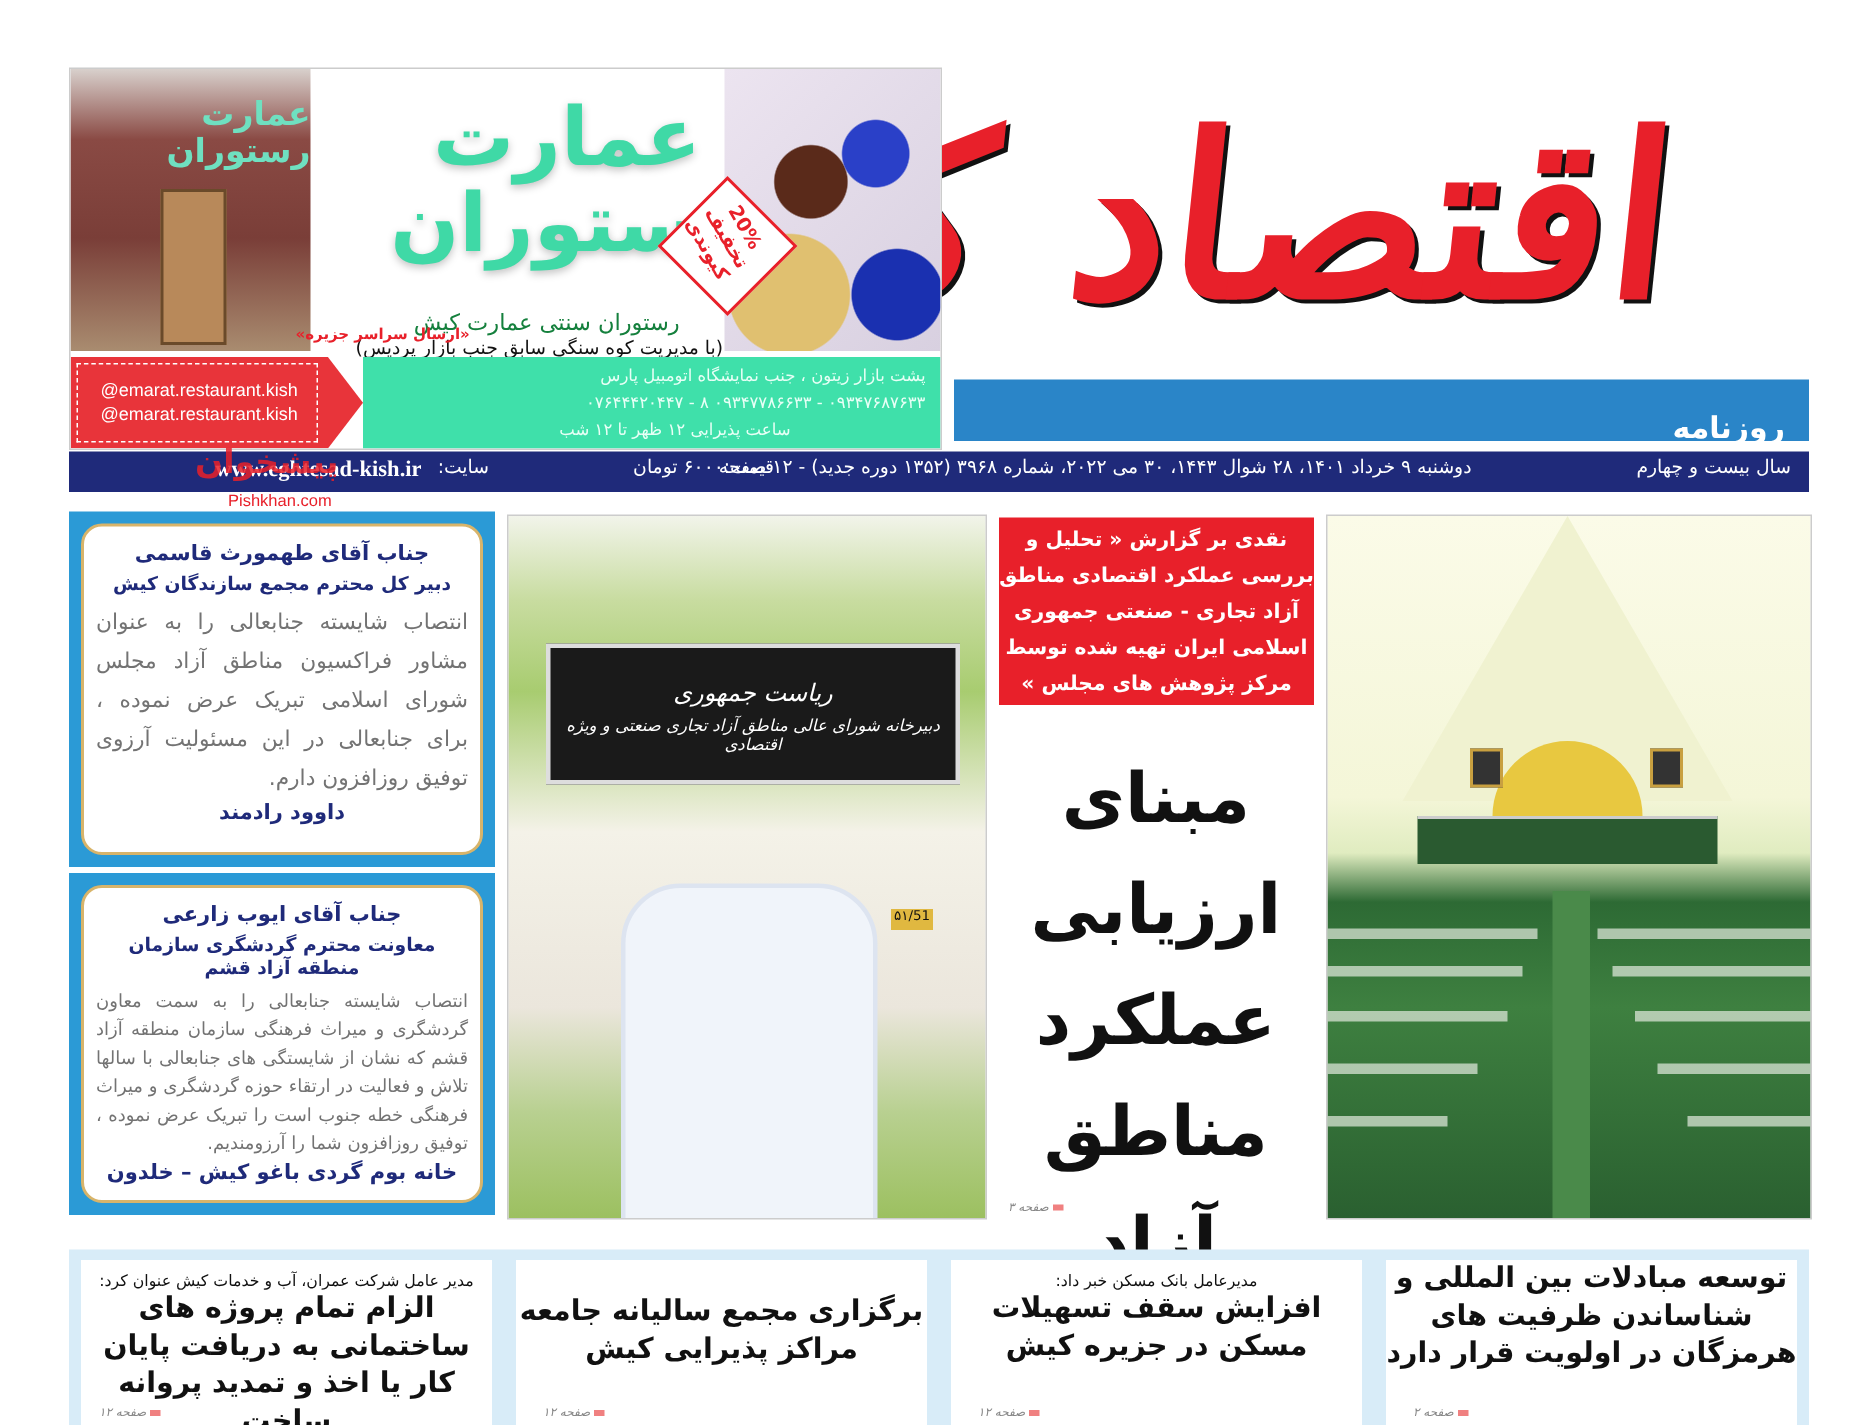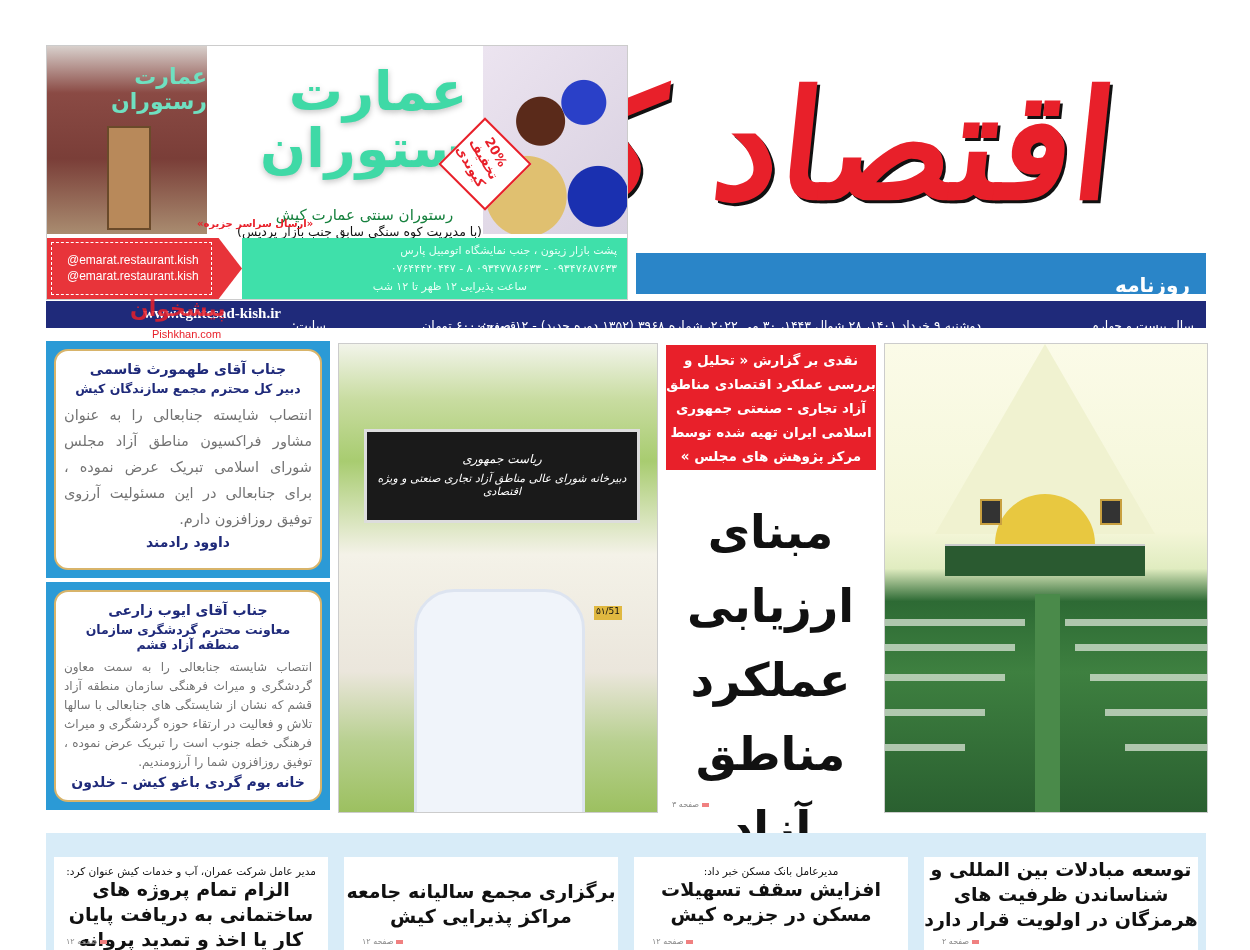--- a/index.html
+++ b/index.html
@@ -22,52 +22,52 @@
   .ad-name{position:absolute;left:200px;top:160px;width:235px;text-align:center;direction:rtl;font-size:15px;color:#15803d;}
   .ad-addr2{position:absolute;left:180px;top:178px;width:255px;text-align:right;direction:rtl;font-size:12.5px;color:#111;}
   .ad-red{position:absolute;left:0;top:192px;width:195px;height:61px;background:#e8343a;clip-path:polygon(0 0,88% 0,100% 50%,88% 100%,0 100%);}
   .ad-red-border{position:absolute;left:4px;top:4px;right:30px;bottom:4px;border:1px dashed #fff;}
   .ad-insta{position:absolute;left:20px;top:14px;color:#fff;font-size:12px;line-height:16px;font-family:"Liberation Sans",sans-serif;}
   .ad-send{position:absolute;left:150px;top:172px;color:#e8202a;font-size:10px;font-weight:bold;direction:rtl;}
   .ad-green{position:absolute;left:195px;top:192px;width:385px;height:61px;background:#3fe0aa;}
   .ad-green-line{position:absolute;right:10px;color:#e8fff6;font-size:11px;direction:rtl;white-space:nowrap;}
   
   .info-bar{position:absolute;left:46px;top:301px;width:1160px;height:27px;background:#1f2a7a;color:#fff;direction:rtl;}
-  .info-bar span{position:absolute;top:17px;font-size:12.5px;white-space:nowrap;}
+  .info-bar span{position:absolute;top:2px;font-size:12.5px;white-space:nowrap;}
   .site-url{font-family:"Liberation Serif",serif;font-weight:bold;font-size:15px!important;top:4px!important;}
   .watermark{position:absolute;left:130px;top:296px;color:#e8202a;font-size:22px;font-weight:bold;opacity:.85;direction:rtl;}
   .watermark2{position:absolute;left:152px;top:328px;color:#e8202a;font-size:11px;font-family:"Liberation Sans",sans-serif;}
   
   .notice{position:absolute;left:46px;width:284px;background:#2b9ad6;box-sizing:border-box;padding:8px;}
   .notice-inner{background:#fff;border:2px solid #d8b46a;border-radius:14px;width:100%;height:100%;box-sizing:border-box;direction:rtl;text-align:center;padding:6px 8px;}
   .n-title{color:#1f2a7a;font-weight:bold;font-size:14px;margin-top:4px;}
   .n-sub{color:#1f2a7a;font-weight:bold;font-size:12.5px;margin-top:4px;}
   .n-body{color:#737373;font-size:14.5px;line-height:26px;text-align:justify;margin-top:6px;}
   .n-body.small{font-size:12px;line-height:19px;}
   .n-sign{color:#1f2a7a;font-weight:bold;font-size:14px;margin-top:2px;}
   
   .photo-gate{position:absolute;left:338px;top:343px;width:318px;height:468px;border:1px solid #ccc;background:linear-gradient(180deg,#f2f4ea 0%,#c8dca0 12%,#a8cc70 25%,#f4f2e8 45%,#ebe6dc 70%,#b8d090 85%,#9cc060 100%);overflow:hidden;}
   .gate-sign{position:absolute;left:25px;top:85px;width:270px;height:88px;background:#1a1a1a;border:3px solid #ddd;color:#fff;direction:rtl;text-align:center;}
-  .gate-sign-1{font-size:12px;margin-top:20px;font-style:italic;}
+  .gate-sign-1{font-size:16px;margin-top:20px;font-style:italic;}
   .gate-sign-2{font-size:11px;margin-top:6px;font-style:italic;}
   .gate-door{position:absolute;left:75px;top:245px;width:165px;height:230px;background:#f0f4fa;border:3px solid #dde4f0;border-radius:40px 40px 0 0;}
   .gate-plate{position:absolute;left:255px;top:262px;width:28px;height:14px;background:#e0b840;color:#111;font-size:9px;text-align:center;}
   .sub-box{position:absolute;left:666px;top:345px;width:210px;height:125px;background:#e8202a;color:#fff;direction:rtl;text-align:center;font-weight:bold;font-size:13.5px;line-height:24px;padding-top:3px;box-sizing:border-box;}
   .headline{position:absolute;left:658px;top:495px;width:225px;direction:rtl;text-align:center;font-weight:bold;color:#111;font-size:46px;line-height:74px;font-family:"DejaVu Sans",sans-serif;}
-  .page-ref{position:absolute;font-size:8px;color:#888;direction:rtl;white-space:nowrap;}
+  .page-ref{position:absolute;font-size:8px;color:#888;direction:rtl;white-space:nowrap;font-style:italic;}
   .page-ref .dot{display:inline-block;width:7px;height:4px;background:#f08080;margin-left:3px;vertical-align:middle;}
   .photo-parl{position:absolute;left:884px;top:343px;width:322px;height:468px;border:1px solid #ccc;overflow:hidden;background:linear-gradient(180deg,#fbfbe8 0%,#f4f6d8 40%,#e0ecc0 48%,#2d6a34 55%,#3e8040 70%,#2a6030 100%);}
   .parl-roof{position:absolute;left:50px;top:0;width:0;height:0;border-left:110px solid transparent;border-right:110px solid transparent;border-bottom:190px solid #f0f2d0;}
   .parl-front{position:absolute;left:110px;top:150px;width:100px;height:55px;background:#e8c840;border-radius:50px 50px 0 0;}
   .parl-portrait{position:absolute;top:155px;width:18px;height:22px;background:#333;border:2px solid #c8a040;}
   .parl-stage{position:absolute;left:60px;top:200px;width:200px;height:30px;background:#2a5a30;border-top:2px solid #ccc;}
   .parl-row{position:absolute;height:7px;background:#e4ebe0;opacity:.7;}
   .parl-aisle{position:absolute;left:150px;top:250px;width:25px;height:218px;background:#4a8a4a;}
   
-  .bottom-box{position:absolute;top:833px;height:117px;background:#d8ecf8;box-sizing:border-box;padding:24px 8px 0 8px;}
+  .bottom-box{position:absolute;top:833px;height:117px;background:#d8ecf8;box-sizing:border-box;padding:7px 8px 0 8px;}
   .bottom-inner{background:#fff;width:100%;height:100%;direction:rtl;text-align:center;position:relative;}
   .b-kicker{font-size:10.5px;color:#111;padding-top:8px;}
   .b-head{font-weight:bold;font-size:19px;line-height:25px;color:#111;}
   .b-head.nokicker{padding-top:22px;}
 </style>
 </head>
 <body>
 
 <div class="logo-main">
 

